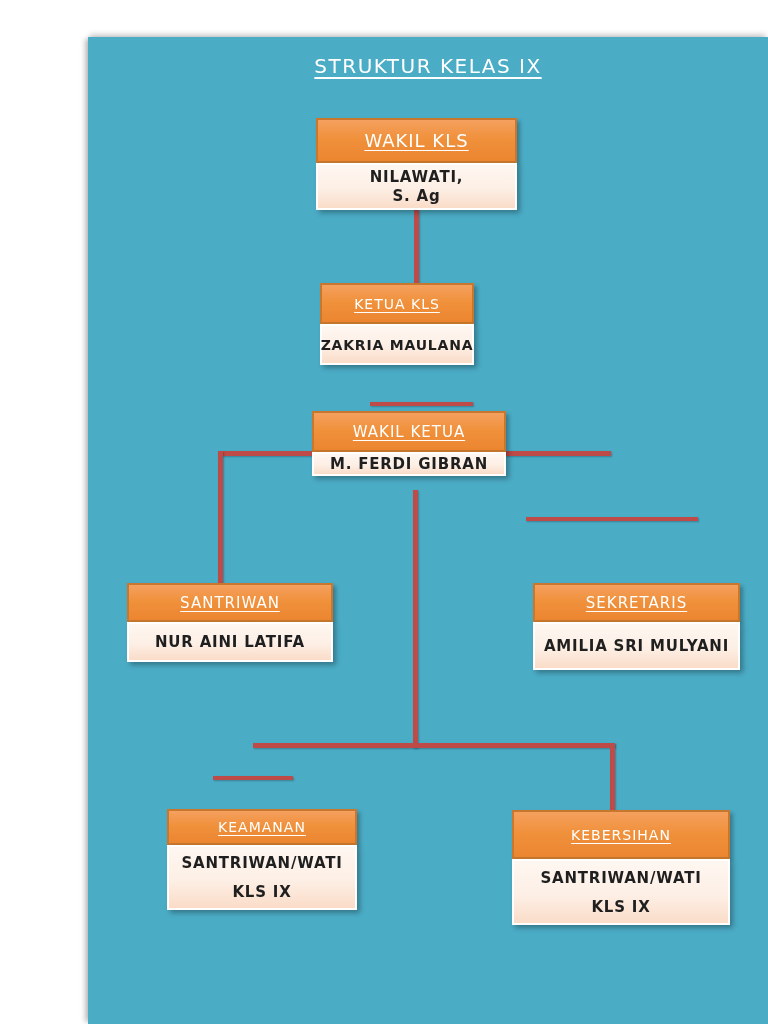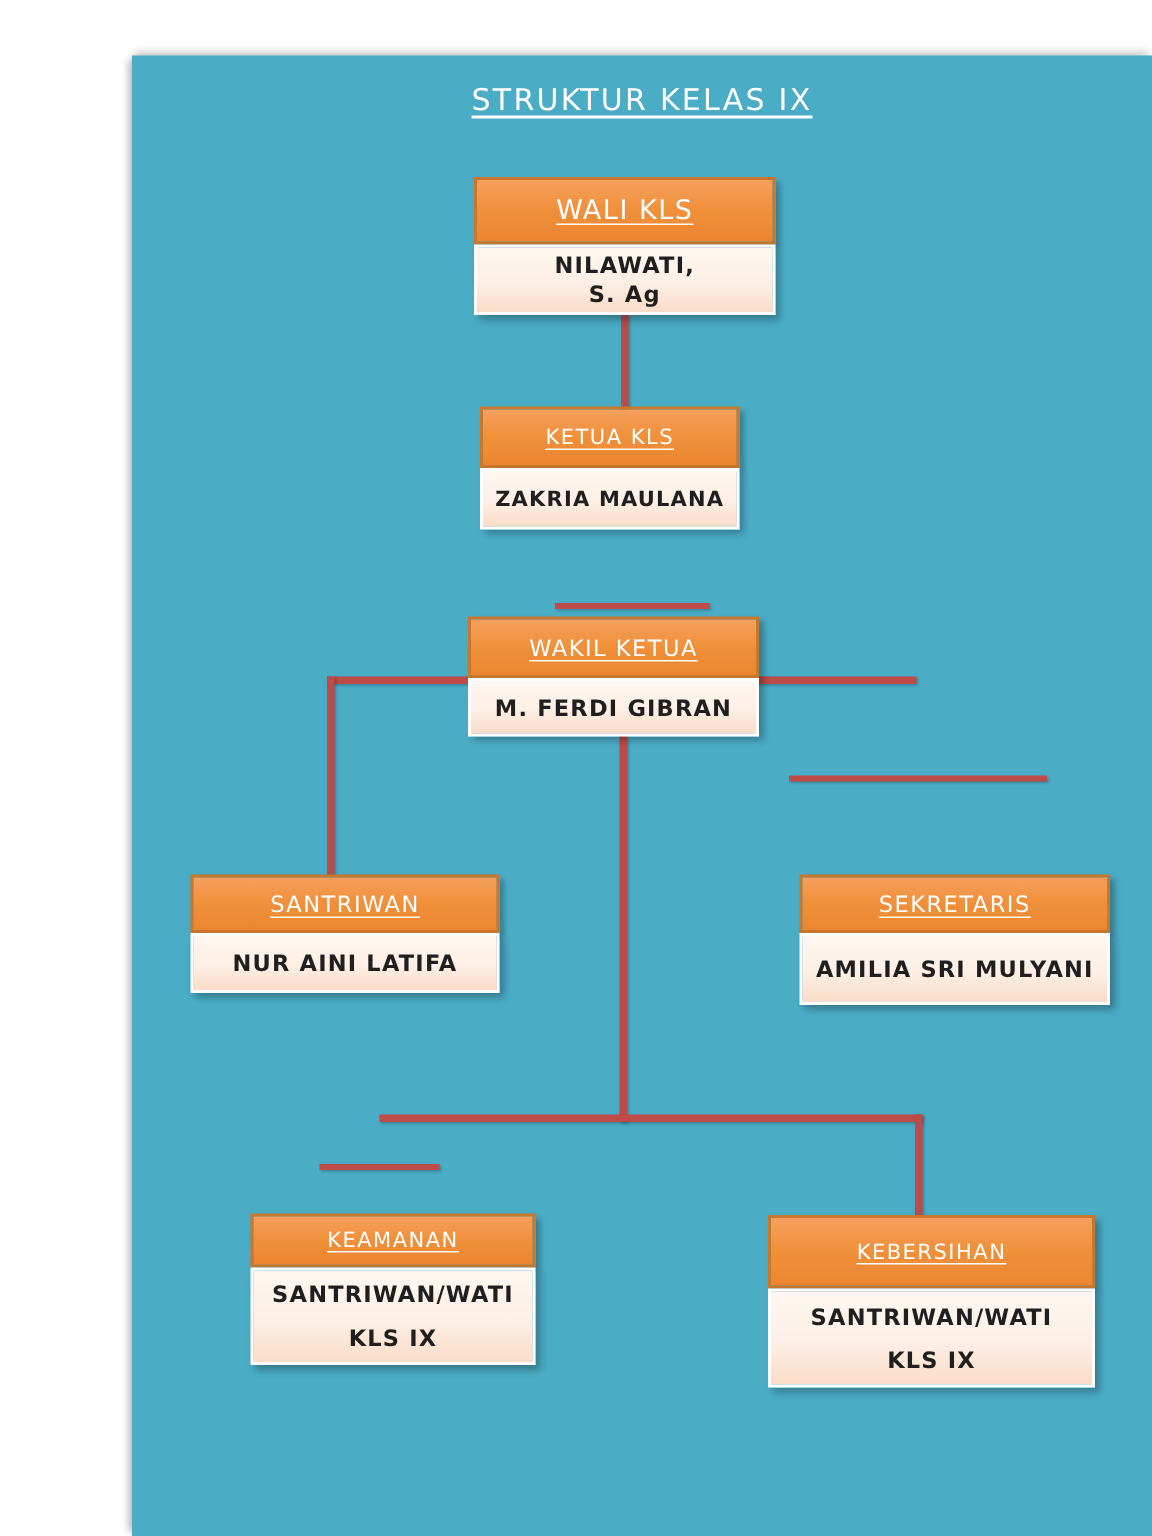--- a/index.html
+++ b/index.html
@@ -47,42 +47,42 @@
   <div class="conn" style="left:218px;top:451px;width:393px;height:5px;"></div>
   <div class="conn" style="left:218px;top:451px;width:5px;height:132px;"></div>
   <div class="conn" style="left:526px;top:517px;width:172px;height:4px;"></div>
   <div class="conn" style="left:413px;top:490px;width:5px;height:258px;"></div>
   <div class="conn" style="left:253px;top:743px;width:362px;height:5px;"></div>
   <div class="conn" style="left:610px;top:743px;width:5px;height:68px;"></div>
   <div class="conn" style="left:213px;top:776px;width:80px;height:4px;"></div>
 
   <div class="node" style="left:316px;top:118px;width:201px;">
     <div class="node-header" style="height:45px;">
-      <span class="hdr-label fs18">WALI KLS</span>
+      <span class="hdr-label fs18">WAKIL KLS</span>
     </div>
     <div class="node-body fs13" style="height:47px;line-height:1.25;">
       <div>NILAWATI,</div>
       <div>S. Ag</div>
     </div>
   </div>
 
-  <div class="node" style="left:320px;top:271px;width:173px;">
+  <div class="node" style="left:320px;top:283px;width:154px;">
     <div class="node-header" style="height:41px;">
       <span class="hdr-label fs14">KETUA KLS</span>
     </div>
     <div class="node-body fs14" style="height:41px;">
       <div>ZAKRIA MAULANA</div>
     </div>
   </div>
 
   <div class="node" style="left:312px;top:411px;width:194px;">
     <div class="node-header" style="height:41px;">
       <span class="hdr-label fs15">WAKIL KETUA</span>
     </div>
-    <div class="node-body fs15" style="height:39px;text-align:right;">
+    <div class="node-body fs15" style="height:24px;text-align:right;">
       <div>M. FERDI GIBRAN</div>
     </div>
   </div>
 
   <div class="node" style="left:127px;top:583px;width:206px;">
     <div class="node-header" style="height:39px;">
       <span class="hdr-label fs13">SANTRIWAN</span>
     </div>
     <div class="node-body fs13" style="height:40px;">
       <div>NUR AINI LATIFA</div>

